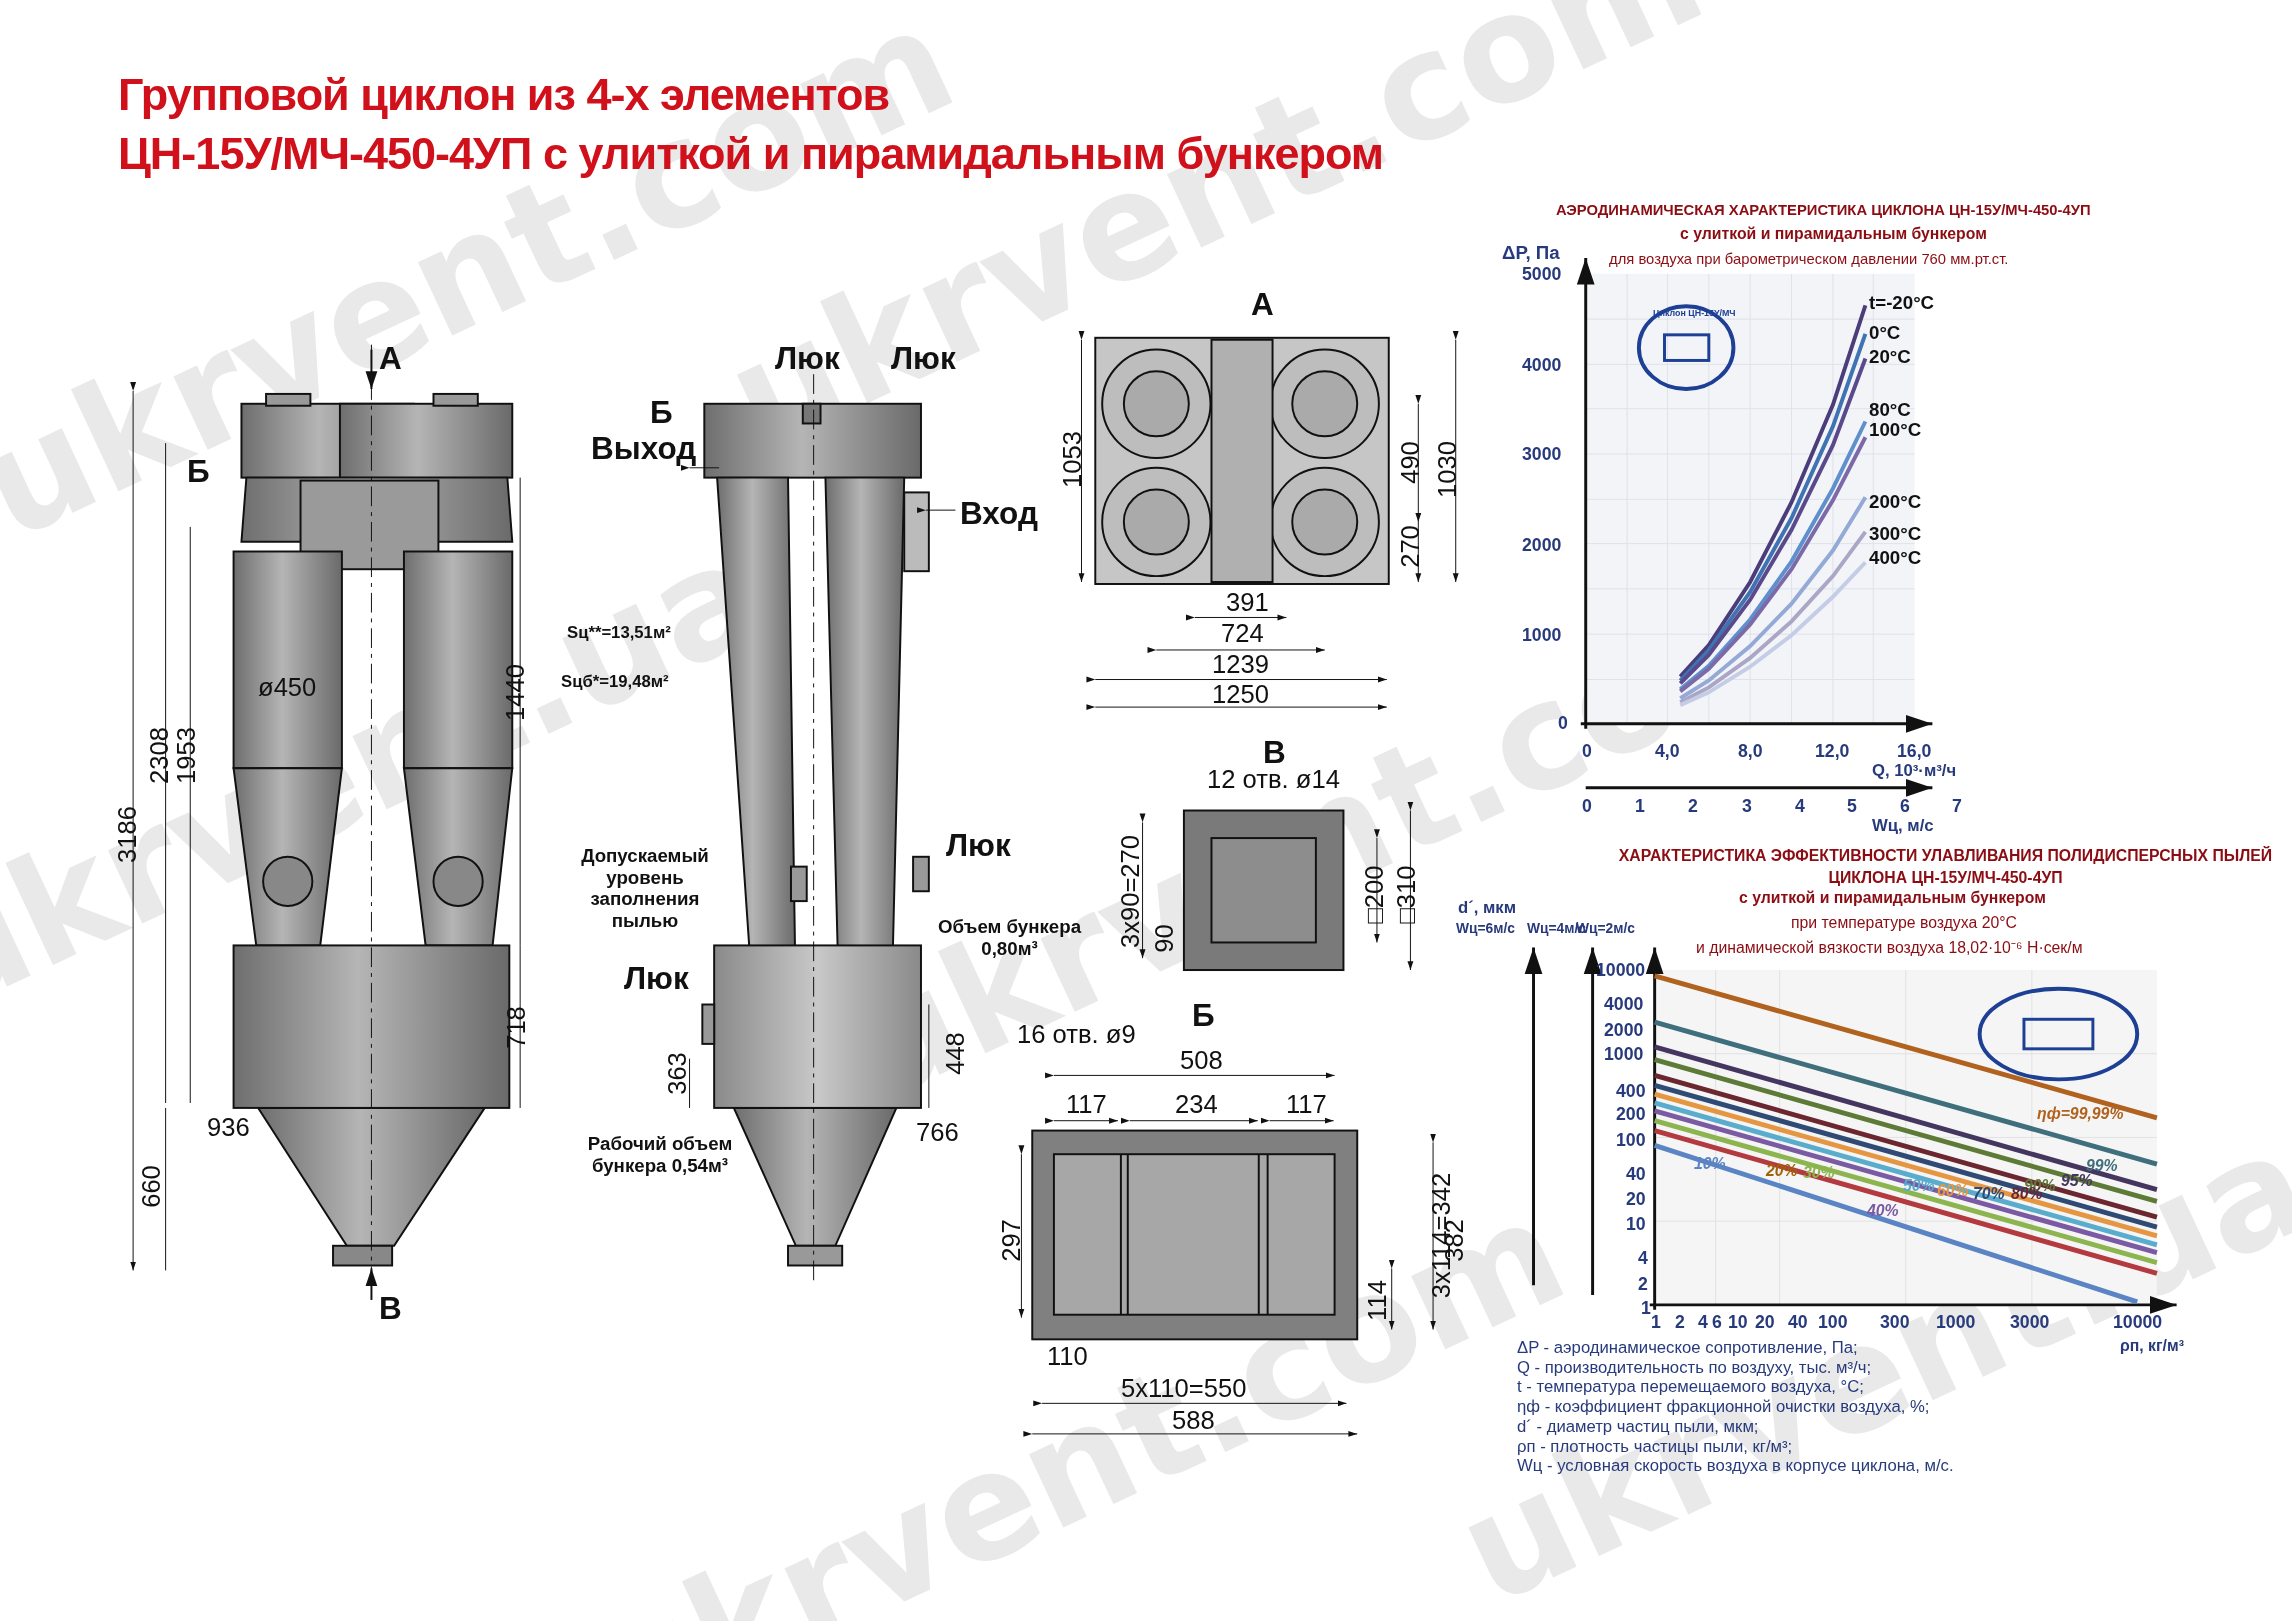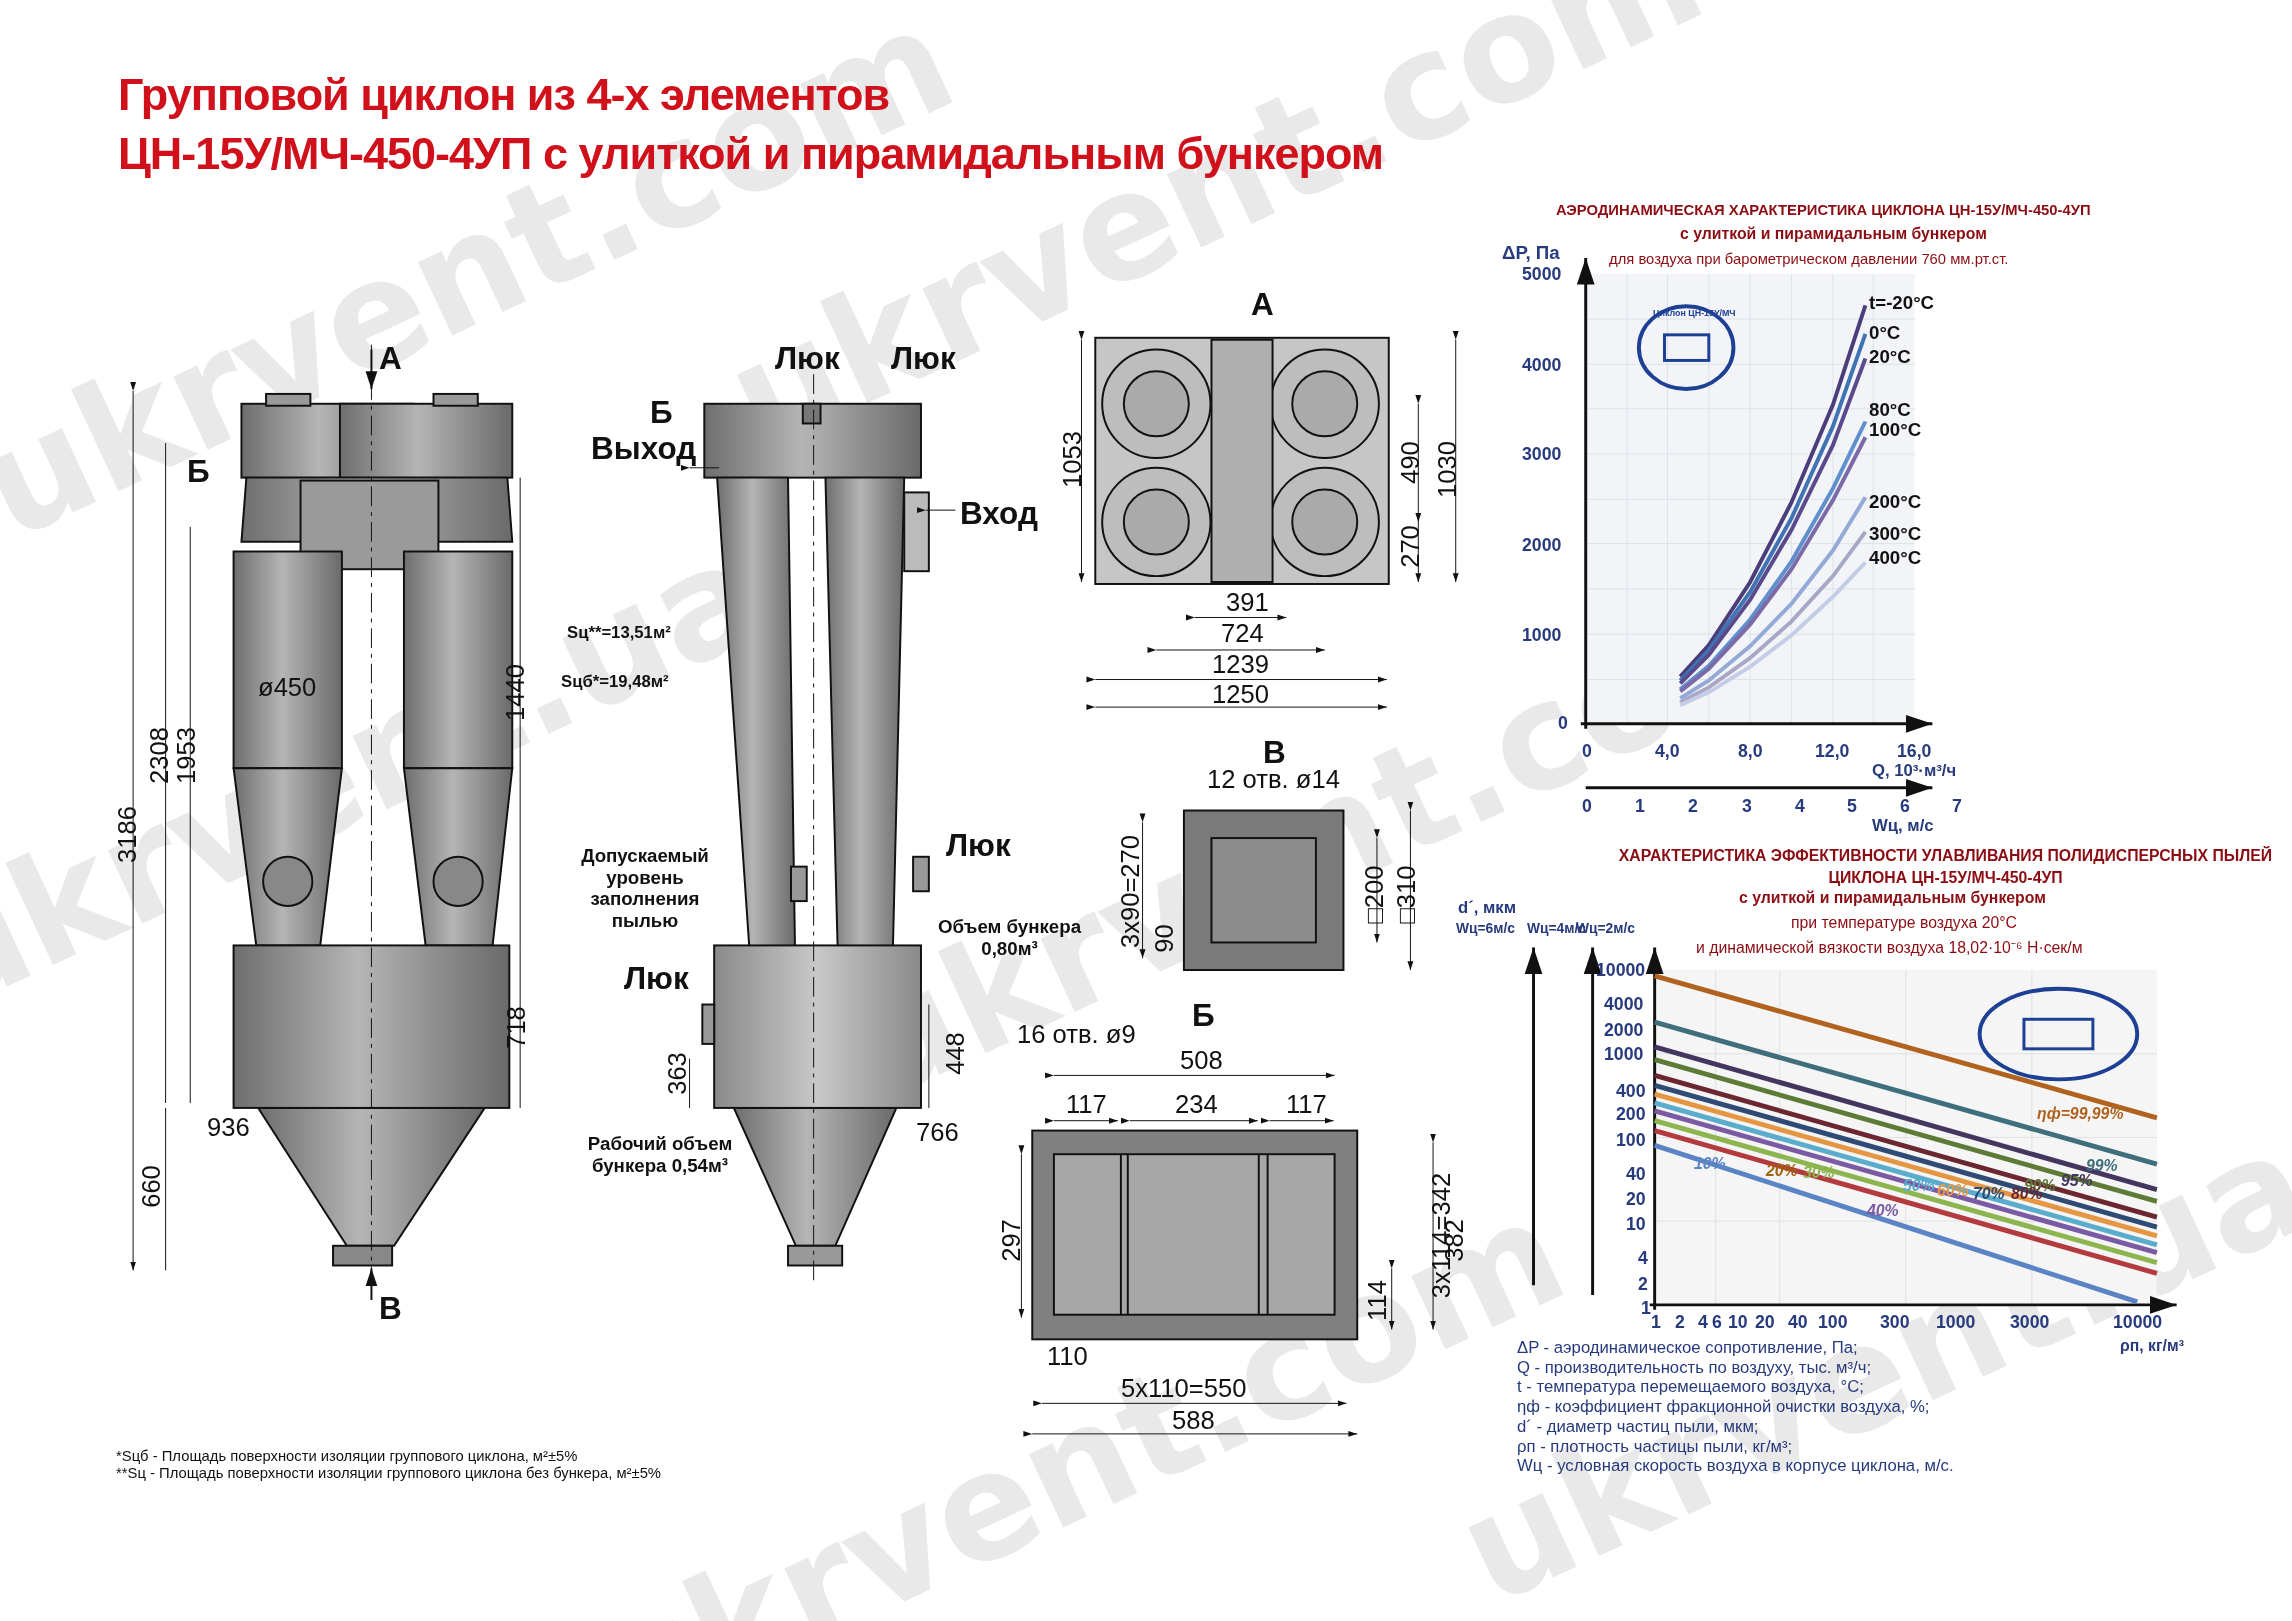--- a/index.html
+++ b/index.html
@@ -270,24 +270,20 @@
   <span class="lbl dim" style="left:1175px;top:1090px;">234</span>
   <span class="lbl dim" style="left:1286px;top:1090px;">117</span>
   <span class="lbl dim rot" style="left:990px;top:1226px;">297</span>
   <span class="lbl dim rot" style="left:1379px;top:1221px;">3x114=342</span>
   <span class="lbl dim rot" style="left:1433px;top:1226px;">382</span>
   <span class="lbl dim rot" style="left:1357px;top:1286px;">114</span>
   <span class="lbl dim" style="left:1047px;top:1342px;">110</span>
   <span class="lbl dim" style="left:1121px;top:1374px;">5x110=550</span>
   <span class="lbl dim" style="left:1172px;top:1406px;">588</span>
 
-  <div class="footnote">
-    <div>*Sцб - Площадь поверхности изоляции группового циклона, м²±5%</div>
-    <div>**Sц - Площадь поверхности изоляции группового циклона без бункера, м²±5%</div>
-  </div>
 
   <div class="ctitle" style="left:1556px;top:202px;font-size:14.8px;">АЭРОДИНАМИЧЕСКАЯ ХАРАКТЕРИСТИКА ЦИКЛОНА ЦН-15У/МЧ-450-4УП</div>
   <div class="ctitle" style="left:1680px;top:225px;font-size:15.8px;">с улиткой и пирамидальным бункером</div>
   <div class="csub" style="left:1609px;top:251px;font-size:14.8px;">для воздуха при барометрическом давлении 760 мм.рт.ст.</div>
   <div class="axlbl" style="left:1502px;top:242px;">ΔP, Па</div>
   <div class="tick" style="left:1522px;top:264px;">5000</div>
   <div class="tick" style="left:1522px;top:355px;">4000</div>
   <div class="tick" style="left:1522px;top:444px;">3000</div>
   <div class="tick" style="left:1522px;top:535px;">2000</div>
   <div class="tick" style="left:1522px;top:625px;">1000</div>

